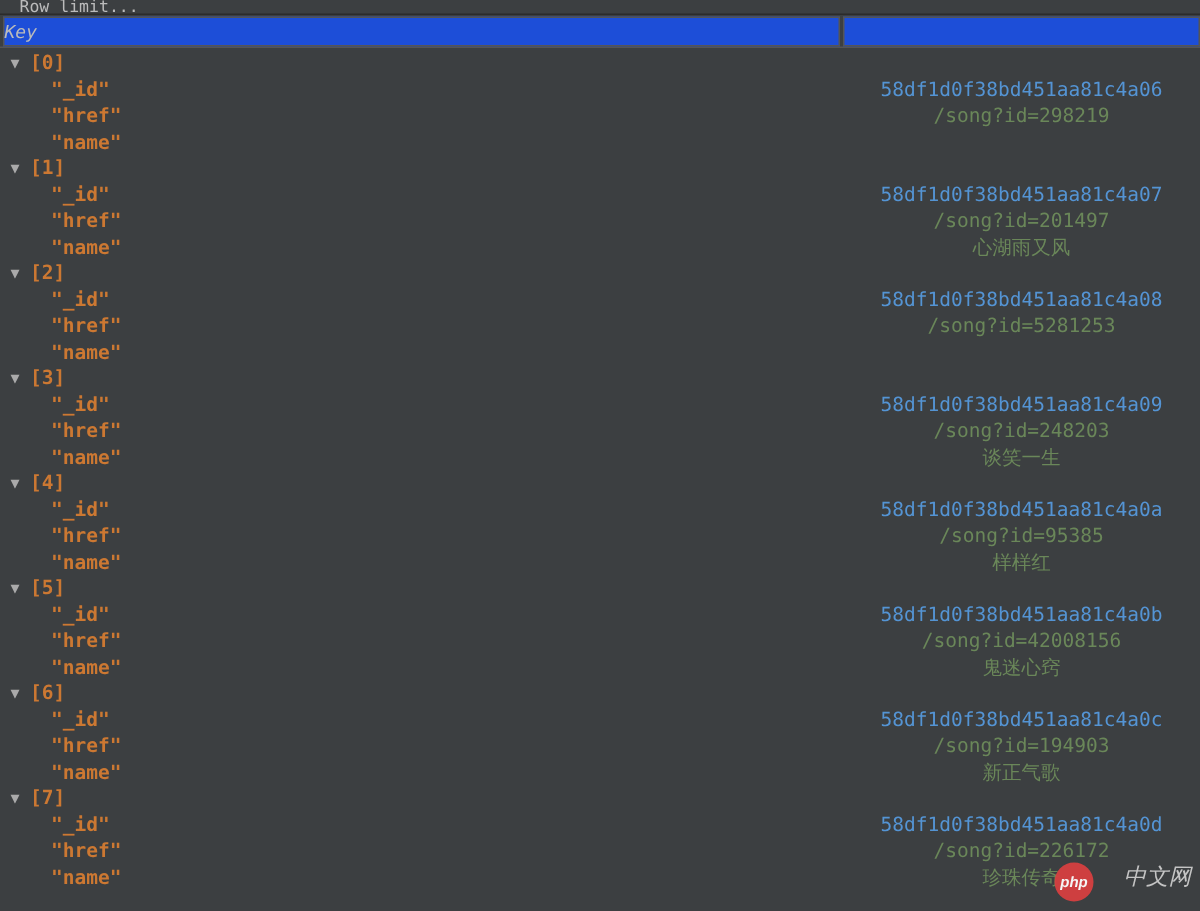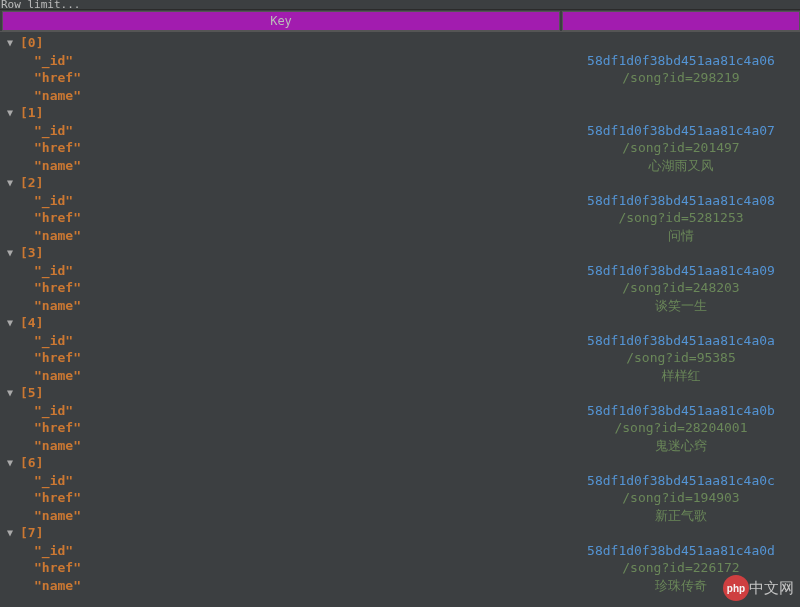--- a/index.html
+++ b/index.html
@@ -12,44 +12,44 @@
     height: 607px;
     overflow: hidden;
     position: relative;
   }
   .toolbar {
     height: 10px;
     background: #3c3f41;
     border-bottom: 1px solid #2b2b2b;
     display: flex;
     align-items: center;
-    padding: 0 1px;
+    padding: 0 13px;
     gap: 10px;
     color: #888;
     font-size: 11px;
   }
   .toolbar .lbl { color: #bbb; }
   .header-row {
     display: flex;
     height: 22px;
     background: #3c3f41;
     border-bottom: 1px solid #555;
     align-items: center;
   }
   .header-key {
-    background: #a21caf;
+    background: #1d4ed8;
     border: 1px solid #555;
     height: 20px;
     display: flex;
     align-items: center;
-    justify-content: center;
     color: #bbb;
     font-size: 12px;
     margin-left: 2px;
     position: relative;
+    font-style: italic;
   }
   .key-col { width: 558px; }
   .val-col { flex: 1; }
   .tree {
     padding-top: 2px;
   }
   .row {
     display: flex;
     align-items: center;
     height: 17.5px;
@@ -81,23 +81,23 @@
   .indent-1 { padding-left: 18px; }
   .key-index { color: #cc7832; font-weight: bold; }
   .key-field { color: #cc7832; font-weight: bold; }
   .val-id { color: #5494d4; }
   .val-str { color: #6a8759; }
   .watermark {
     position: absolute;
     right: 6px;
     bottom: 6px;
     display: flex;
-    align-items: center;
-    gap: 0;
+    gap: 20px;
     opacity: 0.95;
+    font-style: italic;
   }
   .watermark .badge {
     width: 26px; height: 26px; border-radius: 50%;
     background: #d64040;
     display: flex; align-items: center; justify-content: center;
     color: #fff; font-size: 10px; font-weight: bold;
     font-family: sans-serif;
   }
   .watermark .txt { color: #ccc; font-size: 15px; font-family: sans-serif; }
 </style>
@@ -190,21 +190,20 @@
         <span class="toggle" style="visibility:hidden">▼</span>
         <span class="key-field">"href"</span>
       </div>
       <div class="val-cell"><span class="val-str">/song?id=5281253</span></div>
     </div>
     <div class="row">
       <div class="key-cell indent-1">
         <span class="toggle" style="visibility:hidden">▼</span>
         <span class="key-field">"name"</span>
       </div>
-      <div class="val-cell"><span class="val-str">问情</span></div>
     </div>
     <div class="row">
       <div class="key-cell">
         <span class="toggle">▼</span>
         <span class="key-index">[3]</span>
       </div>
       <div class="val-cell"></div>
     </div>
     <div class="row">
       <div class="key-cell indent-1">
@@ -267,21 +266,21 @@
         <span class="toggle" style="visibility:hidden">▼</span>
         <span class="key-field">"_id"</span>
       </div>
       <div class="val-cell"><span class="val-id">58df1d0f38bd451aa81c4a0b</span></div>
     </div>
     <div class="row">
       <div class="key-cell indent-1">
         <span class="toggle" style="visibility:hidden">▼</span>
         <span class="key-field">"href"</span>
       </div>
-      <div class="val-cell"><span class="val-str">/song?id=28204001</span></div>
+      <div class="val-cell"><span class="val-str">/song?id=42008156</span></div>
     </div>
     <div class="row">
       <div class="key-cell indent-1">
         <span class="toggle" style="visibility:hidden">▼</span>
         <span class="key-field">"name"</span>
       </div>
       <div class="val-cell"><span class="val-str">鬼迷心窍</span></div>
     </div>
     <div class="row">
       <div class="key-cell">

